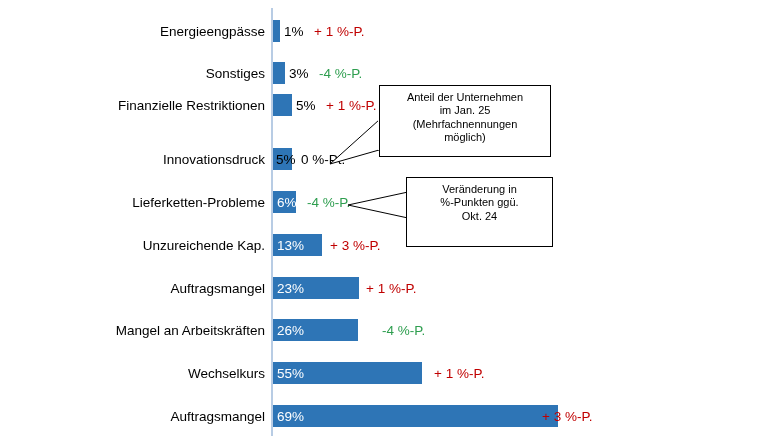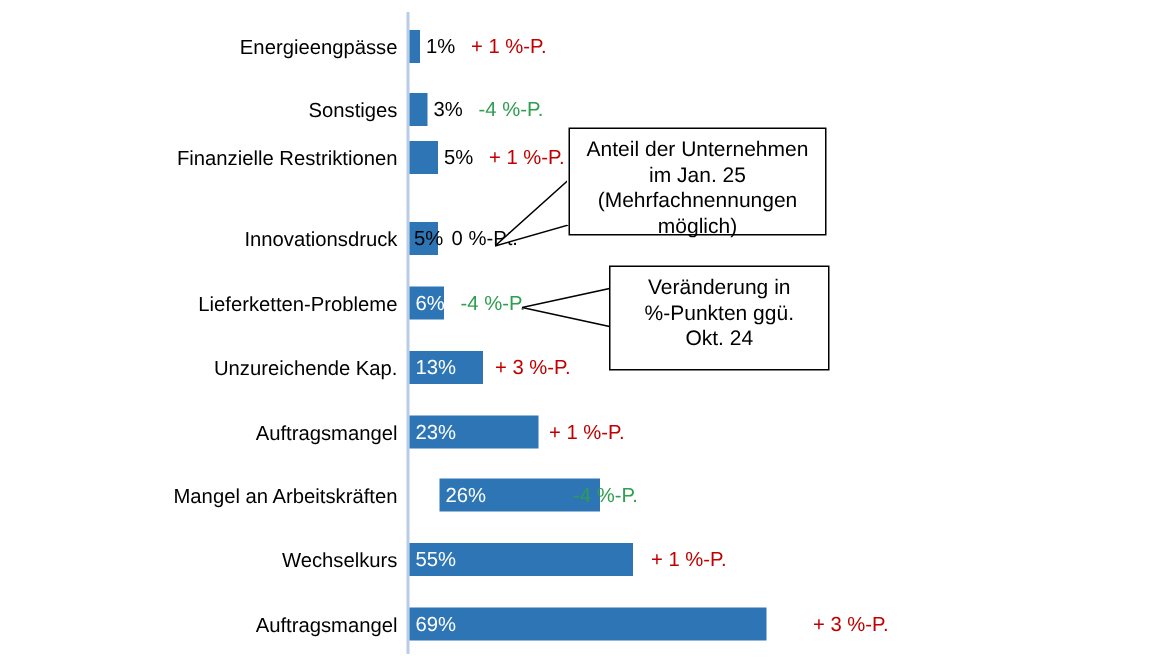--- a/index.html
+++ b/index.html
@@ -83,21 +83,21 @@
   .delta.pos { color: #c00000; }
   .delta.neg { color: #2e9e4f; }
   .delta.zero { color: #000000; }
 
   
   .callout {
     position: absolute;
     border: 1px solid #000000;
     background: #ffffff;
     text-align: center;
-    font-size: 14px;
+    font-size: 11px;
     line-height: 1.22;
     color: #000000;
     padding: 5px 8px;
     box-sizing: border-box;
     z-index: 5;
   }
   #callout-anteil {
     left: 379px;
     top: 85px;
     width: 172px;
@@ -186,41 +186,41 @@
         <div class="bar" style="width:86px;">
           <span class="bar-value">23%</span>
         </div>
       </div>
       <div class="delta pos" style="left:366px;">+ 1 %-P.</div>
     </div>
 
     <div class="row" style="top:310px;">
       <div class="cat-label">Mangel an Arbeitskräften</div>
       <div class="bar-wrap" style="width:97px;">
-        <div class="bar" style="width:107px;margin-left:20px;">
+        <div class="bar" style="width:85px;">
           <span class="bar-value">26%</span>
         </div>
       </div>
       <div class="delta neg" style="left:382px;">-4 %-P.</div>
     </div>
 
     <div class="row" style="top:353px;">
       <div class="cat-label">Wechselkurs</div>
       <div class="bar-wrap" style="width:149px;">
         <div class="bar" style="width:149px;">
           <span class="bar-value">55%</span>
         </div>
       </div>
       <div class="delta pos" style="left:434px;">+ 1 %-P.</div>
     </div>
 
     <div class="row" style="top:396px;">
       <div class="cat-label">Auftragsmangel</div>
       <div class="bar-wrap" style="width:257px;">
-        <div class="bar" style="width:238px;">
+        <div class="bar" style="width:257px;padding-left:28px;">
           <span class="bar-value">69%</span>
         </div>
       </div>
       <div class="delta pos" style="left:542px;">+ 3 %-P.</div>
     </div>
 
   </div>
 
   <div class="leader" style="left:330px;top:120px;width:60px;height:48px;">
     <svg width="60" height="48" viewBox="0 0 60 48">

